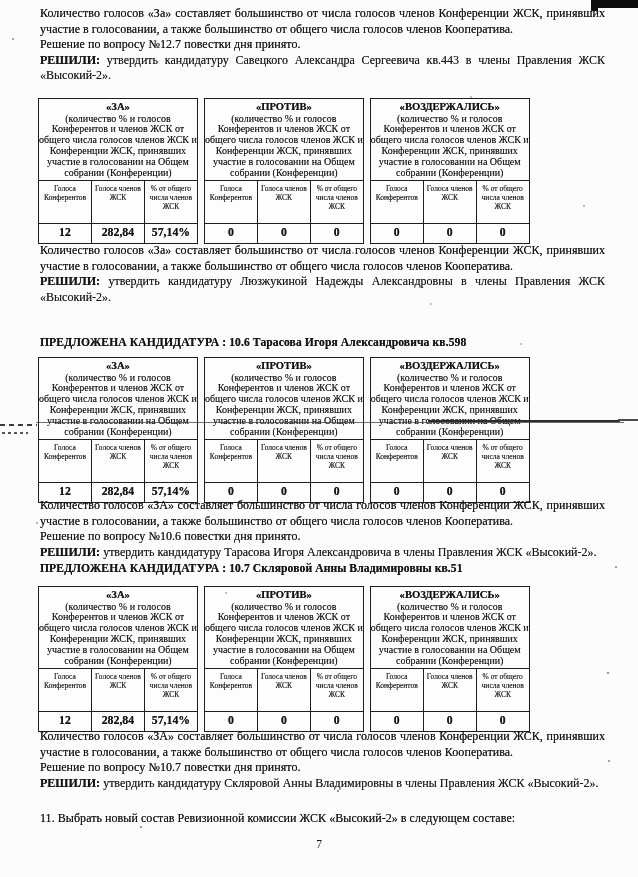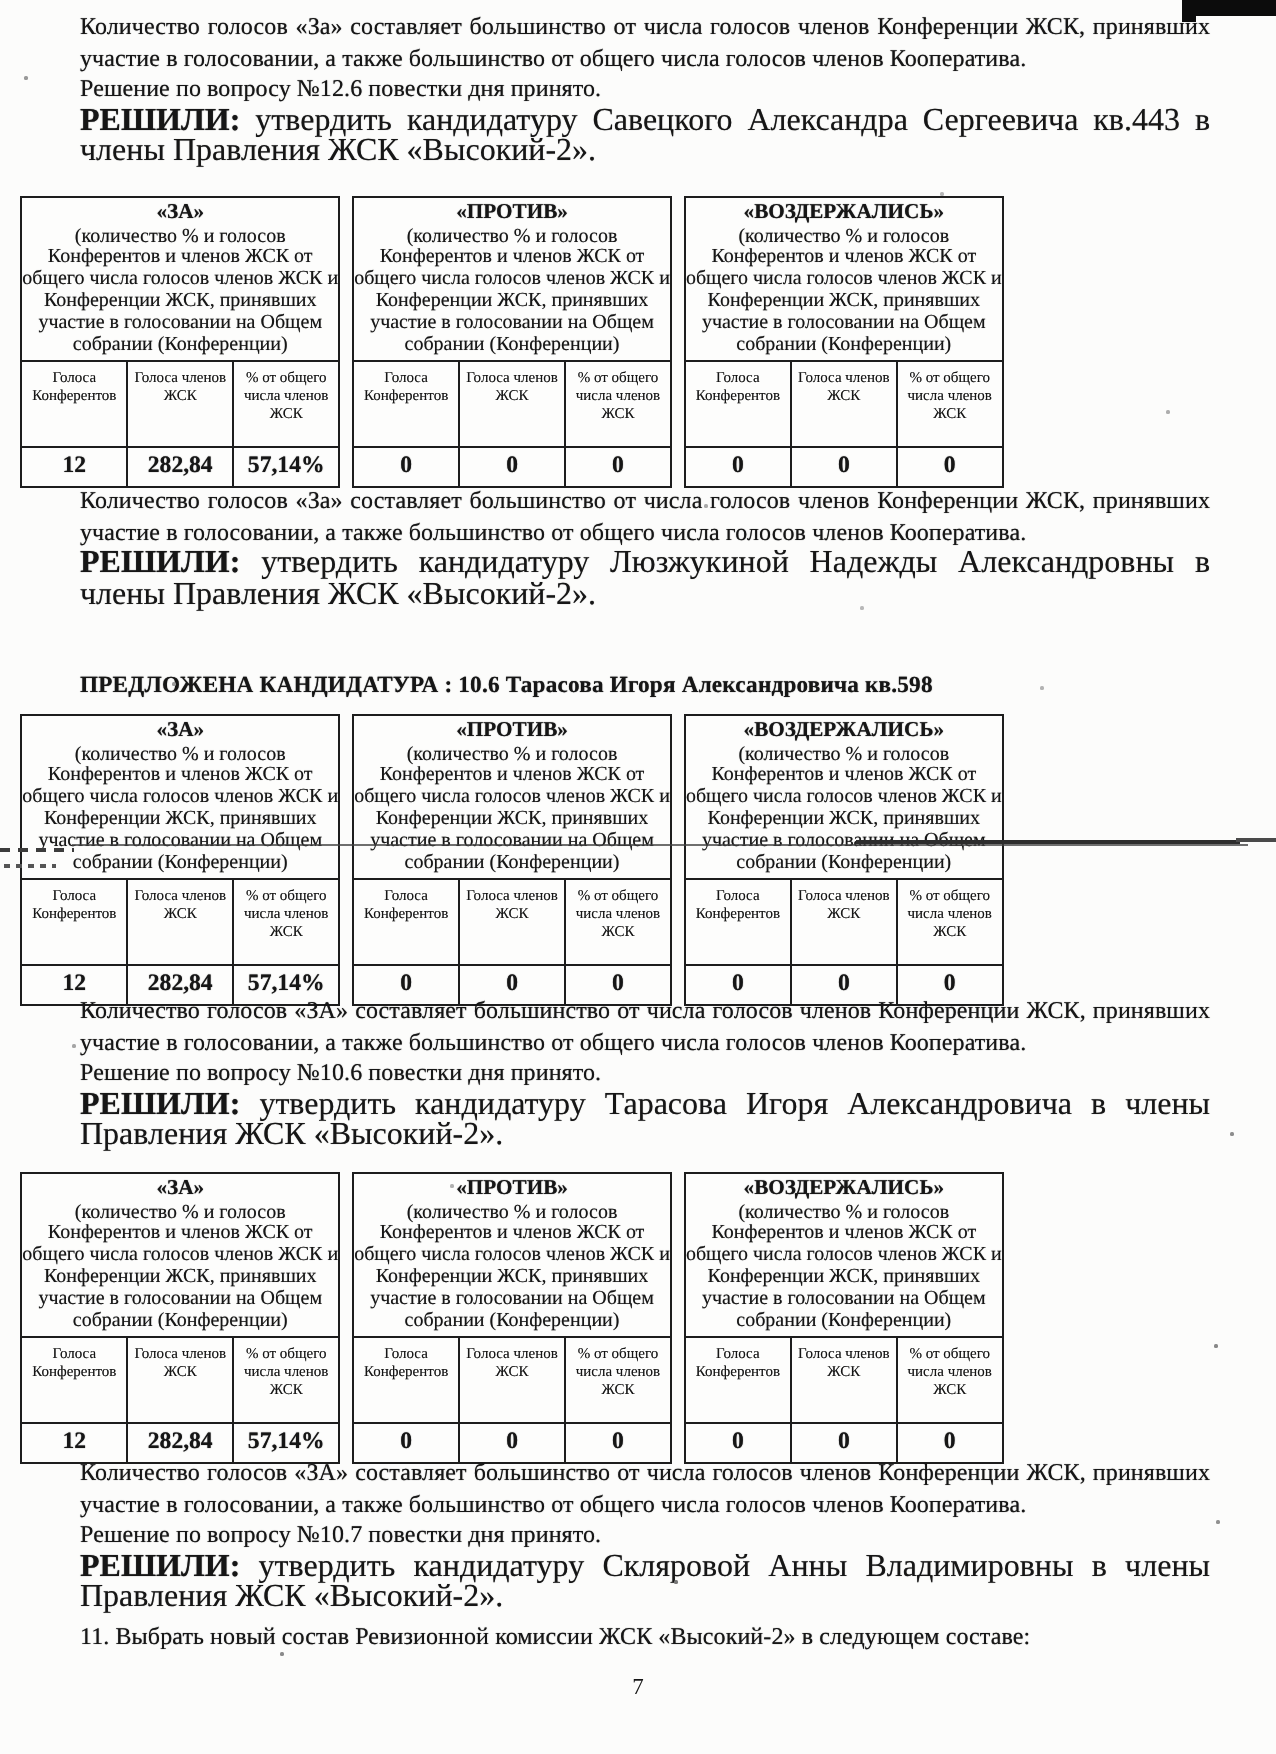--- a/index.html
+++ b/index.html
@@ -15,33 +15,33 @@
 
   
   .tblock { position:absolute; left:40px; width:565px; }
   .para {
     font-size:12px; line-height:15.6px; font-weight:400;
     text-align:justify; letter-spacing:.05px;
     text-shadow:0 0 .45px rgba(20,20,20,.75);
   }
   .decision { text-align:left; }
   .resolved {
-    font-size:16px; line-height:15.6px; font-weight:400;
+    font-size:12px; line-height:15.6px; font-weight:400;
     text-align:justify; text-shadow:0 0 .4px rgba(30,30,30,.6);
   }
   .resolved .rlabel { font-weight:700; text-shadow:0 0 .5px rgba(20,20,20,.8); }
   .heading {
     position:absolute; left:40px; width:565px;
     font-size:11.6px; font-weight:700; letter-spacing:.1px;
     text-shadow:0 0 .5px rgba(20,20,20,.8);
     white-space:nowrap;
   }
 
   
-  .vtable { position:absolute; left:38px; width:436px; display:flex; gap:6px;justify-content:center; }
+  .vtable { position:absolute; left:38px; width:436px; display:flex; gap:6px; }
   .vgroup { flex:1; border:1.6px solid #1d1d1d; background:rgba(255,255,255,.3); }
   .vg-head {
     height:79px; border-bottom:1.3px solid #1d1d1d;
     text-align:center; padding-top:2px; overflow:hidden;
   }
   .vg-title { font-weight:700; font-size:10.6px; line-height:12.5px; text-shadow:0 0 .5px rgba(20,20,20,.8); }
   .vg-line { font-size:10px; line-height:10.9px; font-weight:400; text-shadow:0 0 .35px rgba(40,40,40,.6); white-space:nowrap; }
   .vg-cols { display:flex; border-bottom:1.3px solid #1d1d1d; height:42px; }
   .vg-col {
     flex:1; font-size:7.5px; line-height:9.2px; font-weight:400;
@@ -80,21 +80,21 @@
                 583px 205px 0 #adadad, 430px 303px 0 #b8b8b8;
   }
 </style>
 </head>
 <body>
 
 <div class="page">
 
   <div class="tblock" style="top:6px">
     <div class="para">Количество голосов «За» составляет большинство от числа голосов членов Конференции ЖСК, принявших участие в голосовании, а также большинство от общего числа голосов членов Кооператива.</div>
-    <div class="para decision">Решение по вопросу №12.6 повестки дня принято.</div>
+    <div class="para decision">Решение по вопросу №12.7 повестки дня принято.</div>
     <div class="resolved"><span class="rlabel">РЕШИЛИ:</span> <span>утвердить кандидатуру Савецкого Александра Сергеевича кв.443  в члены Правления ЖСК «Высокий-2».</span></div>
   </div>
 
 
   <div class="vtable" style="top:98px">
     <div class="vgroup">
       <div class="vg-head">
         <div class="vg-title">«ЗА»</div>
         <div class="vg-line">(количество % и голосов</div>
         <div class="vg-line">Конферентов и членов ЖСК от</div>
@@ -230,20 +230,21 @@
       </div>
     </div>
   </div>
 
   <div class="tblock" style="top:498px">
     <div class="para">Количество голосов «ЗА» составляет большинство от числа голосов членов Конференции ЖСК, принявших участие в голосовании, а также большинство от общего числа голосов членов Кооператива.</div>
     <div class="para decision">Решение по вопросу №10.6 повестки дня принято.</div>
     <div class="resolved"><span class="rlabel">РЕШИЛИ:</span> <span>утвердить кандидатуру Тарасова Игоря Александровича  в члены Правления ЖСК «Высокий-2».</span></div>
   </div>
 
+  <div class="heading" style="top:562px">ПРЕДЛОЖЕНА КАНДИДАТУРА : 10.7 Скляровой Анны Владимировны кв.51</div>
 
   <div class="vtable" style="top:586px">
     <div class="vgroup">
       <div class="vg-head">
         <div class="vg-title">«ЗА»</div>
         <div class="vg-line">(количество % и голосов</div>
         <div class="vg-line">Конферентов и членов ЖСК от</div>
         <div class="vg-line">общего числа голосов членов ЖСК и</div>
         <div class="vg-line">Конференции ЖСК, принявших</div>
         <div class="vg-line">участие в голосовании на Общем</div>

